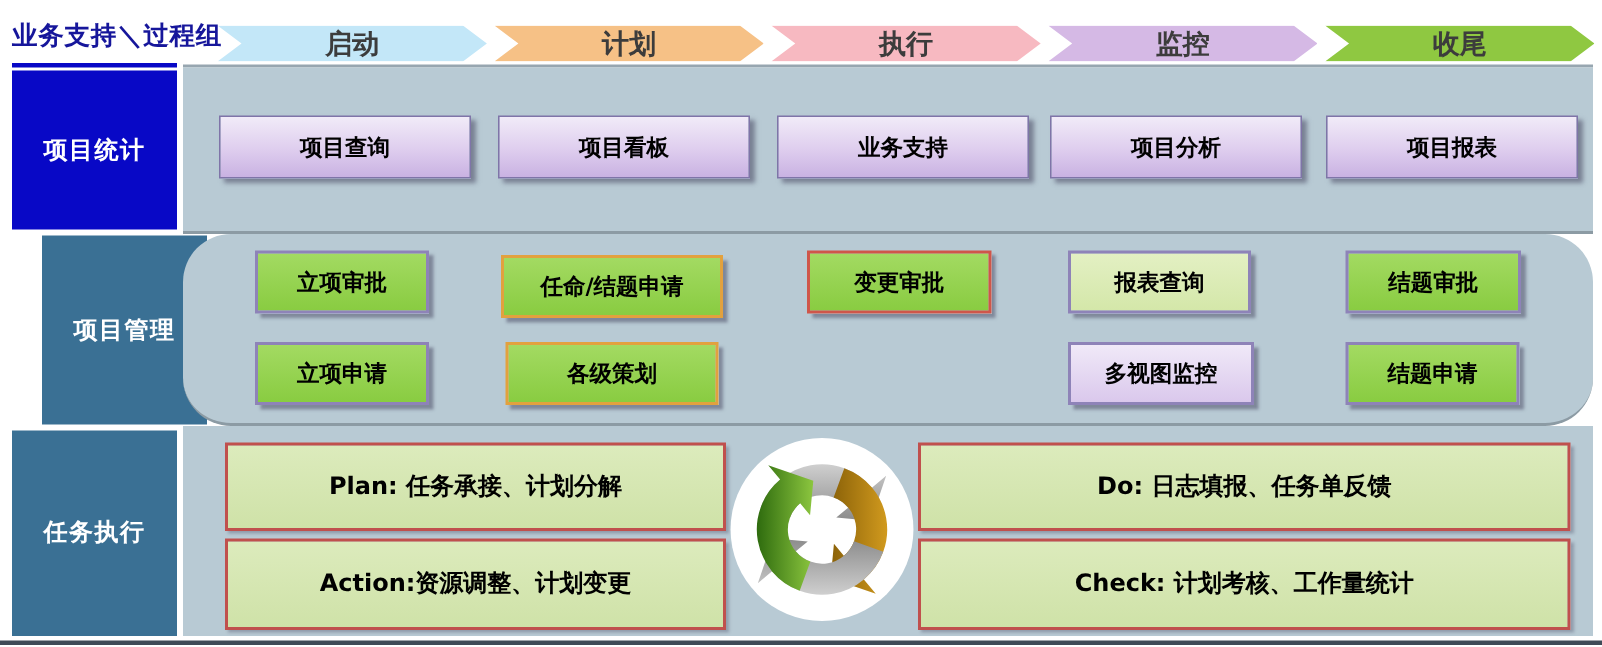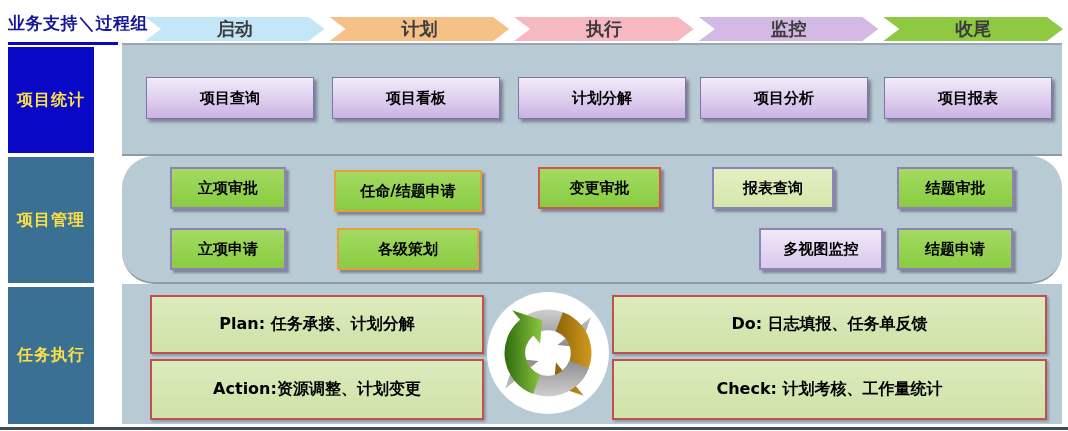--- a/index.html
+++ b/index.html
@@ -21,44 +21,44 @@
     flex:1;display:flex;align-items:center;justify-content:center;
     font-size:18px;font-weight:bold;color:#3C3C3C;
     clip-path:polygon(0 0,calc(100% - 16px) 0,100% 50%,calc(100% - 16px) 100%,0 100%,16px 50%);
   }
   .ph-0{background:#C3E7F8}.ph-1{background:#F6C186}.ph-2{background:#F7B9C1}
   .ph-3{background:#D5B9E5}.ph-4{background:#8FC841}
   .hdr-line-left{position:absolute;left:8px;top:42px;width:110px;height:3px;background:#0808C6;}
   .hdr-line-right{position:absolute;left:122px;top:43px;width:940px;height:2px;background:#97A6B0;}
   
   .row-label{
-    position:absolute;left:8px;width:86px;display:flex;align-items:center;justify-content:center;
-    color:#fde047;font-size:16px;font-weight:bold;letter-spacing:1px;
+    position:absolute;left:8px;width:110px;display:flex;align-items:center;justify-content:center;
+    color:#ffffff;font-size:16px;font-weight:bold;letter-spacing:1px;
   }
   .lbl-stats{top:47px;height:106px;background:#0808C6;}
-  .lbl-mgmt{top:157px;height:126px;background:#3A7094;}
+  .lbl-mgmt{top:157px;height:126px;background:#3A7094;margin-left:20px;}
   .lbl-task{top:287px;height:137px;background:#3A7094;}
   
   .panel{position:absolute;left:122px;width:940px;background:#B8CAD4;}
   .p1{top:45px;height:109px;border-bottom:2px solid #8C9BA4;}
   .p2{top:156px;height:126px;border-bottom:2px solid #8C9BA4;border-radius:32px;}
   .p3{top:284px;height:140px;}
   .bottom-line{position:absolute;left:0;top:427px;width:1068px;height:3px;background:#3F4B57;}
   
   .btn{
     position:absolute;display:flex;align-items:center;justify-content:center;
     font-weight:bold;color:#000;font-size:15px;white-space:nowrap;cursor:pointer;
   }
   .purple{
     background:linear-gradient(#F1EBF8,#DECDEE 55%,#C9B2E2);
     border:1px solid #7F74A8;box-shadow:3px 3px 3px rgba(70,70,95,.55);
   }
   .green{background:linear-gradient(#A3DA62,#89CC41);box-shadow:3px 3px 2px rgba(70,70,95,.5);}
   .lgreen{background:linear-gradient(#E3F0C3,#D4E7A9);box-shadow:3px 3px 2px rgba(70,70,95,.5);}
-  .lpurple{background:linear-gradient(#F0E9F8,#DAC8EC);box-shadow:3px 3px 2px rgba(70,70,95,.5);margin-left:47px;}
+  .lpurple{background:linear-gradient(#F0E9F8,#DAC8EC);box-shadow:3px 3px 2px rgba(70,70,95,.5);}
   .b-purple{border:2px solid #8E83B8;}
   .b-orange{border:2px solid #E2A13E;}
   .b-red{border:2px solid #CF564A;}
   
   .pdca-box{
     position:absolute;display:flex;align-items:center;justify-content:center;
     background:linear-gradient(#DCEBBC,#CFE2A8);border:2px solid #C0504D;
     font-weight:bold;color:#000;font-size:16px;white-space:nowrap;
     box-shadow:2px 2px 2px rgba(70,70,95,.35);
     text-align:right;
@@ -81,21 +81,21 @@
   <div class="hdr-line-left"></div>
   <div class="hdr-line-right"></div>
 
   <div class="row-label lbl-stats">项目统计</div>
   <div class="row-label lbl-mgmt">项目管理</div>
   <div class="row-label lbl-task">任务执行</div>
 
   <div class="panel p1">
     <div class="btn purple" style="left:24px;top:32px;width:166px;height:40px;">项目查询</div>
     <div class="btn purple" style="left:210px;top:32px;width:166px;height:40px;">项目看板</div>
-    <div class="btn purple" style="left:396px;top:32px;width:166px;height:40px;">计划分解</div>
+    <div class="btn purple" style="left:396px;top:32px;width:166px;height:40px;">业务支持</div>
     <div class="btn purple" style="left:578px;top:32px;width:166px;height:40px;">项目分析</div>
     <div class="btn purple" style="left:762px;top:32px;width:166px;height:40px;">项目报表</div>
   </div>
 
   <div class="panel p2">
     <div class="btn green b-purple" style="left:48px;top:11px;width:112px;height:38px;">立项审批</div>
     <div class="btn green b-orange" style="left:212px;top:14px;width:144px;height:38px;">任命/结题申请</div>
     <div class="btn green b-red" style="left:416px;top:11px;width:119px;height:38px;text-align:center;">变更审批</div>
     <div class="btn lgreen b-purple" style="left:590px;top:11px;width:118px;height:38px;">报表查询</div>
     <div class="btn green b-purple" style="left:775px;top:11px;width:113px;height:38px;">结题审批</div>

